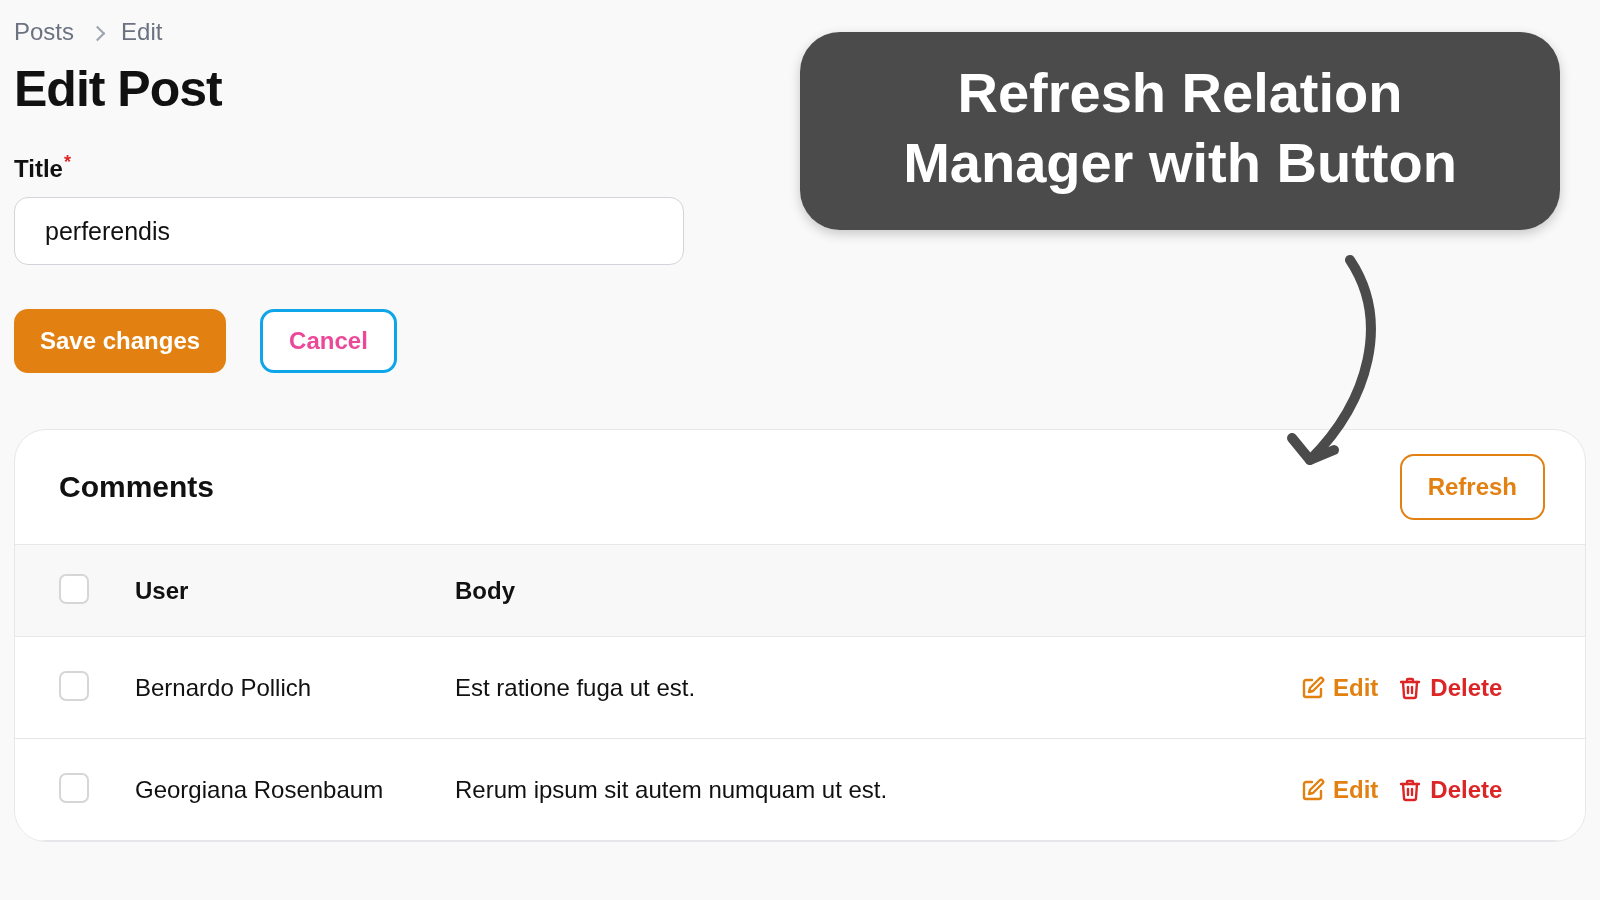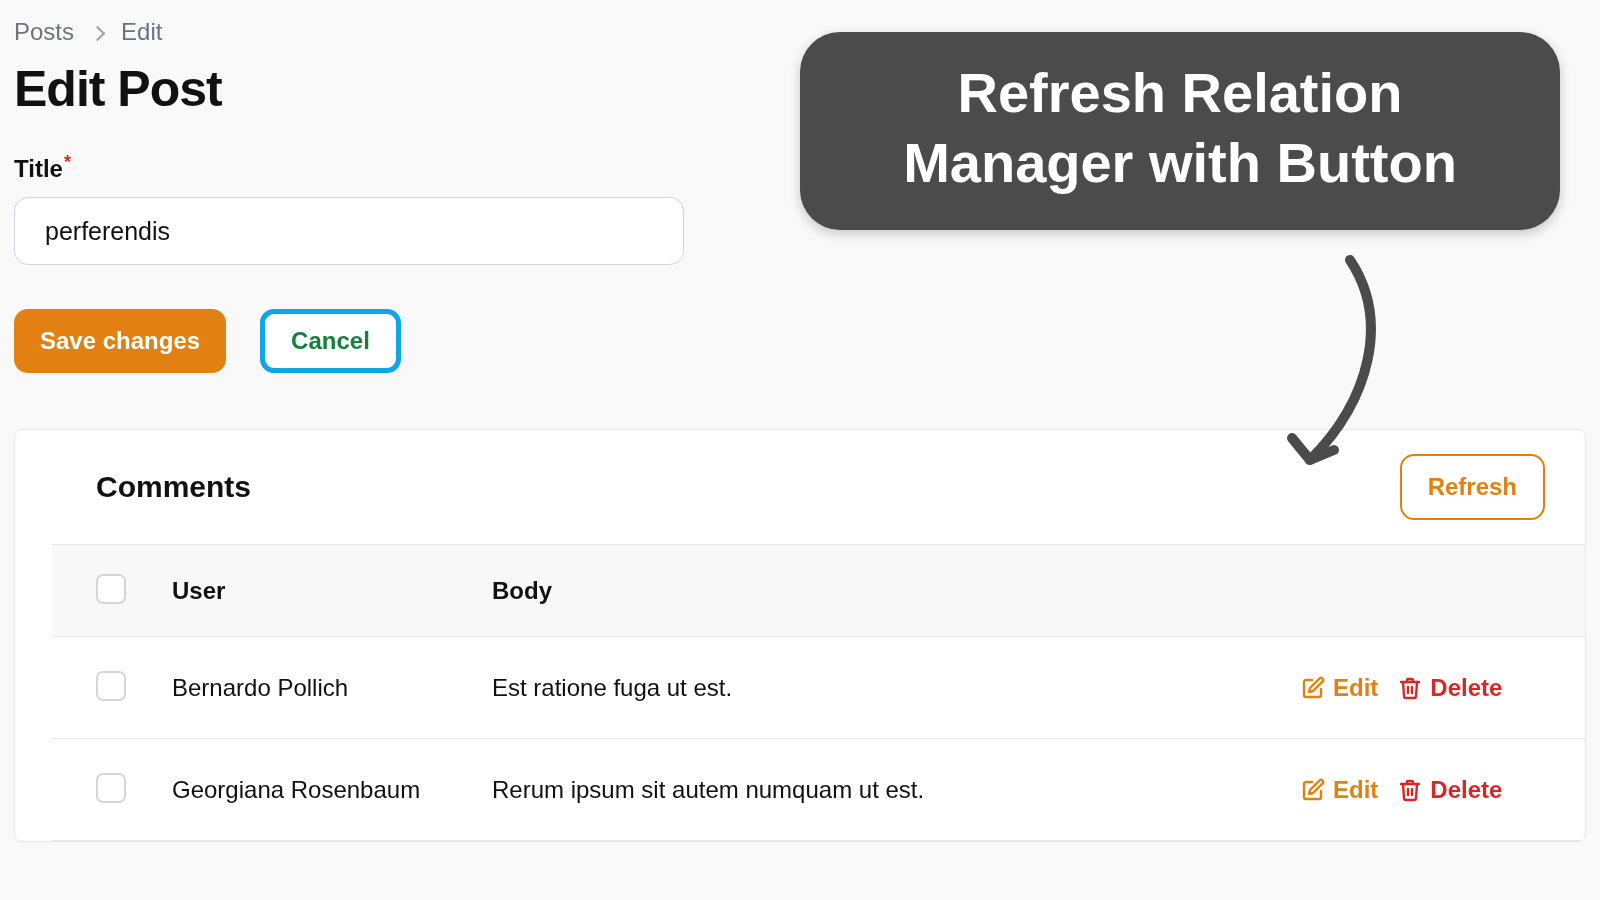--- a/index.html
+++ b/index.html
@@ -54,27 +54,26 @@
   height: 64px;
   border-radius: 14px;
   font-size: 24px;
   font-weight: 700;
   padding: 0 26px;
   cursor: pointer;
   display: inline-flex;
   align-items: center;
 }
 .btn-primary { background: #e28111; color: #fff; border: none; }
-.btn-secondary { background: #fff; color: #15803d; border: 5px solid #0ea5e9; }
+.btn-secondary { background: #fff; color: #ec4899; border: 3px solid #0ea5e9; }
 .panel {
   border: 1px solid #e5e7eb;
-  border-radius: 8px;
+  border-radius: 32px;
   background: #fff;
   overflow: hidden;
-  padding-left: 37px;
 }
 .panel-head {
   display: flex;
   align-items: center;
   justify-content: space-between;
   padding: 24px 40px 24px 44px;
   border-bottom: 1px solid #e5e7eb;
 }
 .panel-title { font-size: 30px; font-weight: 800; color: #111; }
 .btn-outline-orange {

